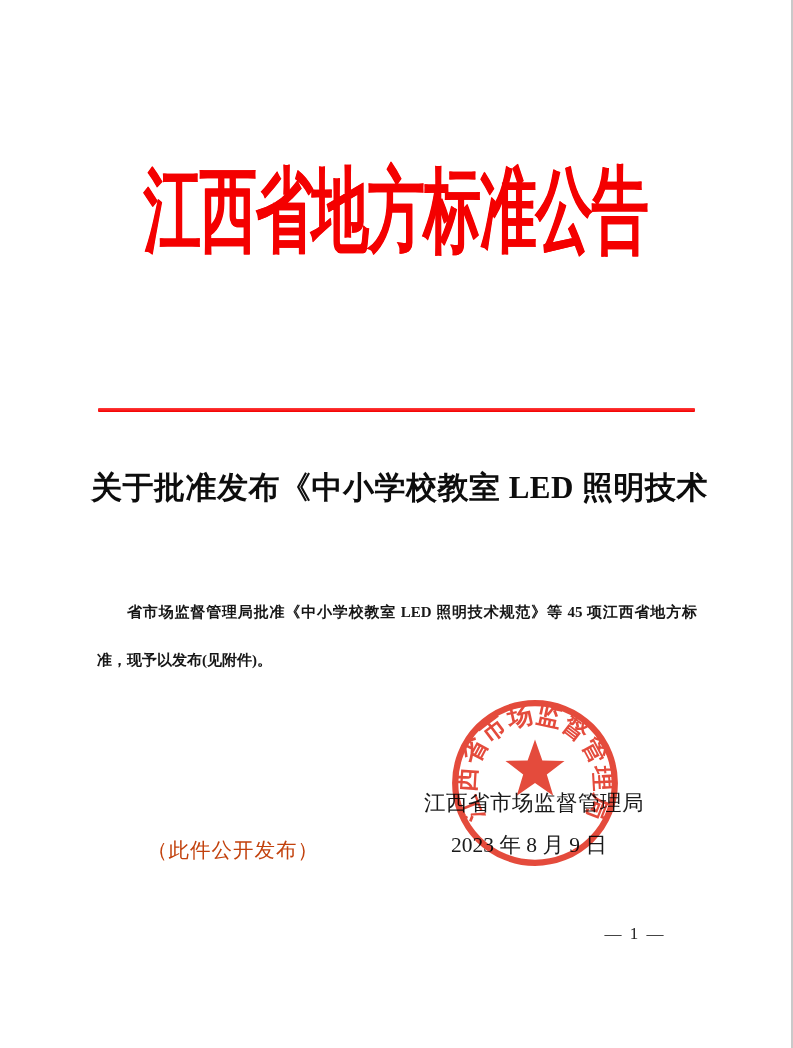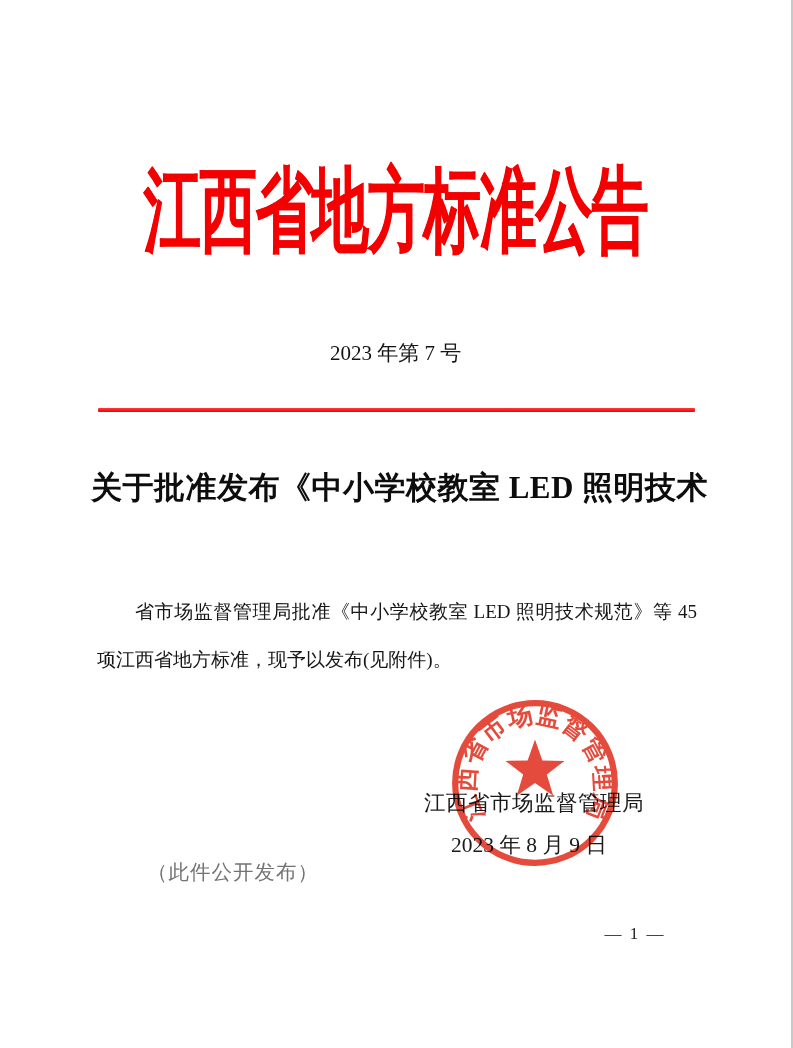--- a/index.html
+++ b/index.html
@@ -77,25 +77,26 @@
     color: #0d0d0d;
     letter-spacing: 0.5px;
   }
 
   
   .doc-body {
     position: absolute;
     top: 588px;
     left: 97px;
     width: 600px;
-    font-size: 19px;
+    font-size: 15px;
     line-height: 48px;
     text-indent: 2em;
     text-align: justify;
     color: #161616;
+    font-weight: bold;
   }
 
   
   .signer {
     position: absolute;
     top: 788px;
     left: 424px;
     width: 210px;
     font-size: 21.5px;
     letter-spacing: 0.5px;
@@ -122,25 +123,25 @@
     width: 170px;
     height: 170px;
     mix-blend-mode: multiply;
     opacity: 0.92;
     pointer-events: none;
   }
 
   
   .public-note {
     position: absolute;
-    top: 858px;
+    top: 836px;
     left: 147px;
     font-size: 20.5px;
     letter-spacing: 1px;
-    color: #737373;
+    color: #c2410c;
   }
 
   
   .page-number {
     position: absolute;
     top: 924px;
     left: 560px;
     width: 150px;
     text-align: center;
     font-size: 17px;
@@ -151,21 +152,20 @@
 </head>
 <body>
 
 <div class="page">
 
   <div class="masthead">
     <span class="masthead-text">江西省地方标准公告</span>
   </div>
 
   <div class="issue-block">
-    <div>2023 年第 7 号</div>
   </div>
 
   <div class="red-rule"></div>
 
   <div class="doc-title">
     <div>关于批准发布《中小学校教室 LED 照明技术</div>
   </div>
 
   <div class="doc-body">省市场监督管理局批准《中小学校教室 LED 照明技术规范》等 45 项江西省地方标准，现予以发布(见附件)。</div>
 

